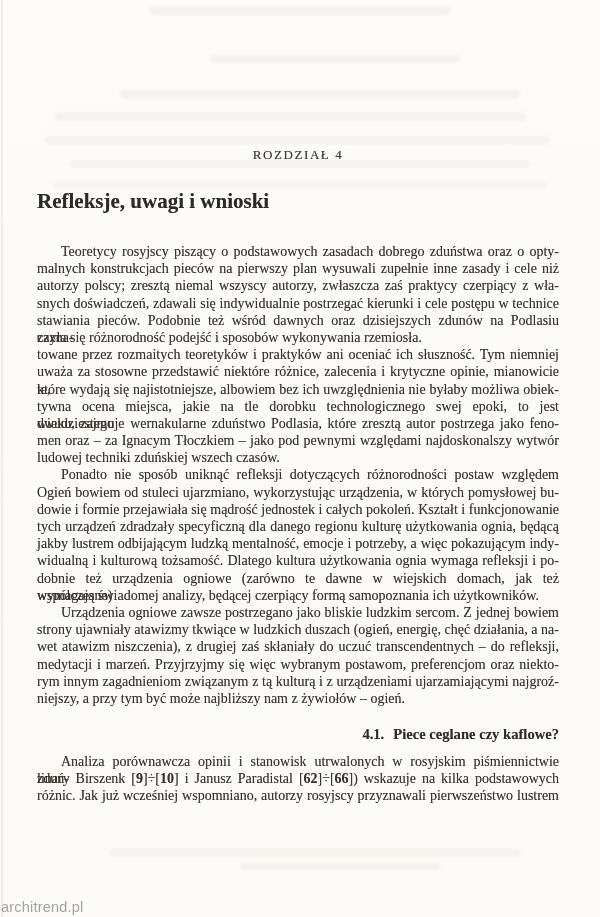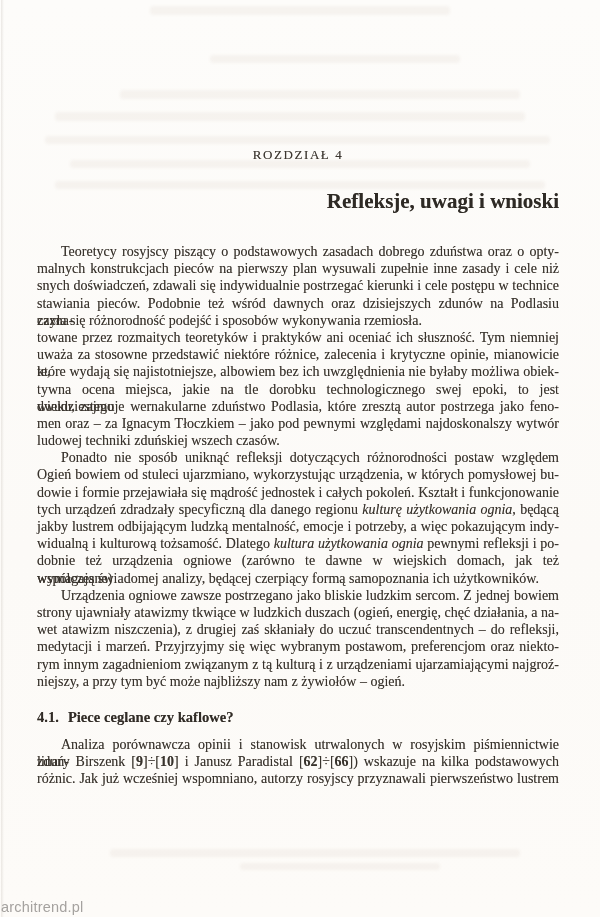--- a/index.html
+++ b/index.html
@@ -35,21 +35,21 @@
     text-align: center;
     font-size: 13px;
     letter-spacing: 1.6px;
     color: #3c3731;
     text-shadow: 0 0 0.5px rgba(60,50,40,0.45);
   }
   .title {
     position: absolute;
     top: 189px; left: 0; right: 0;
     margin: 0;
-    text-align: right;
+    text-align: left;
     font-size: 21px;
     font-weight: bold;
     color: #2e2a25;
     text-shadow: 0 0 0.5px rgba(50,42,34,0.5);
   }
   .body {
     position: absolute;
     top: 243px; left: 0; right: 0;
     font-size: 14px;
     line-height: 17.2px;
@@ -57,27 +57,27 @@
   }
   .para { margin: 0; }
   .line {
     height: 17.2px;
     text-align: justify;
     white-space: normal;
     overflow: visible;
   }
   .line.just { text-align-last: justify; }
   .line.first { text-indent: 24px; }
-  .it { font-style: italic; }
+  .it { }
   .bd { font-weight: bold; }
   .sec-heading {
     margin-top: 19px;
     margin-bottom: 9px;
     height: 18px;
-    text-align: left;
+    text-align: right;
     font-weight: bold;
     font-size: 14.6px;
     color: #302b26;
   }
   .sec-num { margin-right: 9px; }
   .watermark {
     position: absolute;
     left: 1px;
     top: 899px;
     font-family: "Liberation Sans", sans-serif;
@@ -105,40 +105,41 @@
 
   <div class="content">
     <div class="kicker">ROZDZIAŁ 4</div>
 
     <h1 class="title">Refleksje, uwagi i wnioski</h1>
 
     <div class="body" id="page-body-lines">
         <div class="para">
           <div class="line first just"><span>Teoretycy rosyjscy piszący o podstawowych zasadach dobrego zduństwa oraz o opty-</span></div>
           <div class="line just"><span>malnych konstrukcjach pieców na pierwszy plan wysuwali zupełnie inne zasady i cele niż</span></div>
+          <div class="line just"><span>autorzy polscy; zresztą niemal wszyscy autorzy, zwłaszcza zaś praktycy czerpiący z wła-</span></div>
           <div class="line just"><span>snych doświadczeń, zdawali się indywidualnie postrzegać kierunki i cele postępu w technice</span></div>
           <div class="line just"><span>stawiania pieców. Podobnie też wśród dawnych oraz dzisiejszych zdunów na Podlasiu zazna-</span></div>
           <div class="line"><span>czyła się różnorodność podejść i sposobów wykonywania rzemiosła.</span></div>
         </div>
         <div class="para">
           <div class="line just"><span>towane przez rozmaitych teoretyków i praktyków ani oceniać ich słuszność. Tym niemniej</span></div>
           <div class="line just"><span>uważa za stosowne przedstawić niektóre różnice, zalecenia i krytyczne opinie, mianowicie te,</span></div>
           <div class="line just"><span>które wydają się najistotniejsze, albowiem bez ich uwzględnienia nie byłaby możliwa obiek-</span></div>
           <div class="line just"><span>tywna ocena miejsca, jakie na tle dorobku technologicznego swej epoki, to jest dwudziestego</span></div>
           <div class="line just"><span>wieku, zajmuje wernakularne zduństwo Podlasia, które zresztą autor postrzega jako feno-</span></div>
           <div class="line just"><span>men oraz – za Ignacym Tłoczkiem – jako pod pewnymi względami najdoskonalszy wytwór</span></div>
           <div class="line"><span>ludowej techniki zduńskiej wszech czasów.</span></div>
         </div>
         <div class="para">
           <div class="line first just"><span>Ponadto nie sposób uniknąć refleksji dotyczących różnorodności postaw względem</span></div>
           <div class="line just"><span>Ogień bowiem od stuleci ujarzmiano, wykorzystując urządzenia, w których pomysłowej bu-</span></div>
           <div class="line just"><span>dowie i formie przejawiała się mądrość jednostek i całych pokoleń. Kształt i funkcjonowanie</span></div>
           <div class="line just"><span>tych urządzeń zdradzały specyficzną dla danego regionu </span><span class="it">kulturę użytkowania ognia</span><span>, będącą</span></div>
           <div class="line just"><span>jakby lustrem odbijającym ludzką mentalność, emocje i potrzeby, a więc pokazującym indy-</span></div>
-          <div class="line just"><span>widualną i kulturową tożsamość. Dlatego </span><span class="it">kultura użytkowania ognia</span><span> pewnymi refleksji i po-</span></div>
+          <div class="line just"><span>widualną i kulturową tożsamość. Dlatego </span><span class="it">kultura użytkowania ognia</span><span> wymaga refleksji i po-</span></div>
           <div class="line just"><span>dobnie też urządzenia ogniowe (zarówno te dawne w wiejskich domach, jak też współczesne)</span></div>
           <div class="line"><span>wymagają świadomej analizy, będącej czerpiący formą samopoznania ich użytkowników.</span></div>
         </div>
         <div class="para">
           <div class="line first just"><span>Urządzenia ogniowe zawsze postrzegano jako bliskie ludzkim sercom. Z jednej bowiem</span></div>
           <div class="line just"><span>strony ujawniały atawizmy tkwiące w ludzkich duszach (ogień, energię, chęć działania, a na-</span></div>
           <div class="line just"><span>wet atawizm niszczenia), z drugiej zaś skłaniały do uczuć transcendentnych – do refleksji,</span></div>
           <div class="line just"><span>medytacji i marzeń. Przyjrzyjmy się więc wybranym postawom, preferencjom oraz niekto-</span></div>
           <div class="line just"><span>rym innym zagadnieniom związanym z tą kulturą i z urządzeniami ujarzamiającymi najgroź-</span></div>
           <div class="line"><span>niejszy, a przy tym być może najbliższy nam z żywiołów – ogień.</span></div>

